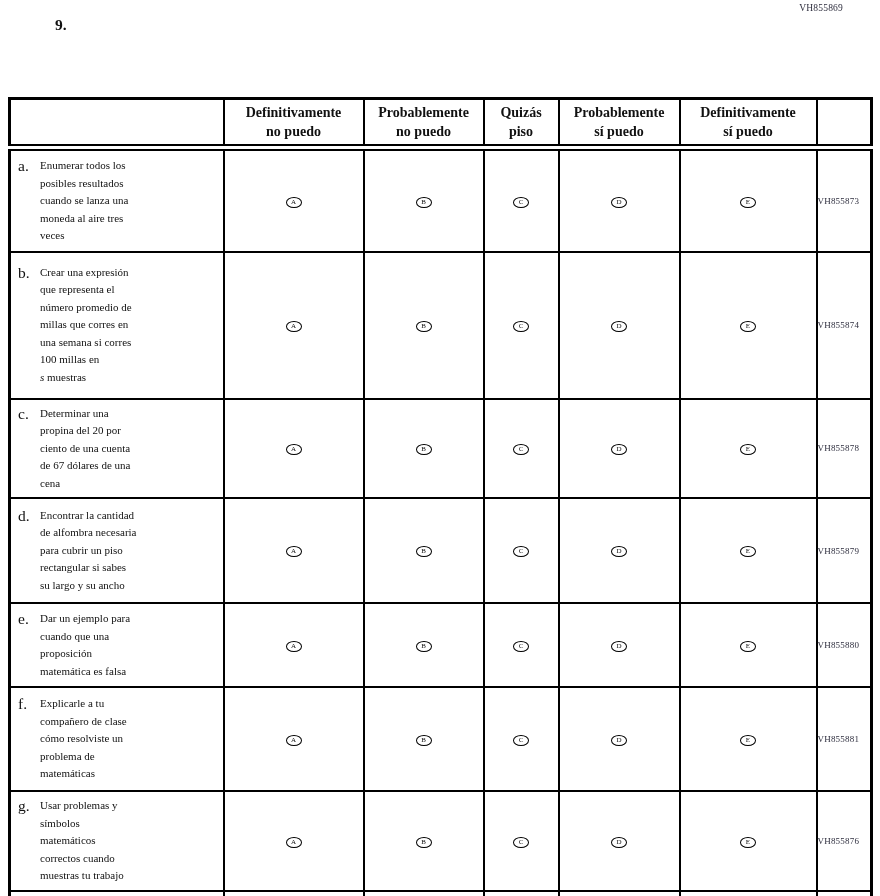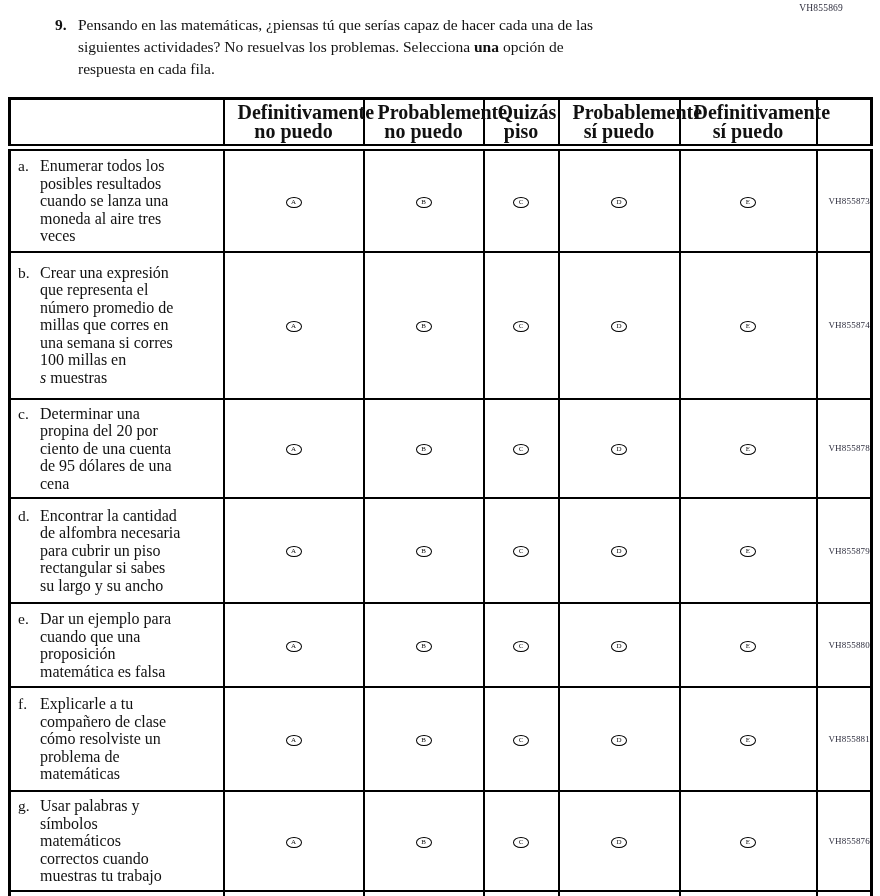--- a/index.html
+++ b/index.html
@@ -30,49 +30,49 @@
   .q-text b { font-weight:bold; }
 
   .table-wrap { position:absolute; left:8px; top:97px; }
   table {
     border-collapse:collapse; table-layout:fixed; width:862px;
     border:3px solid #000;
   }
   th, td { border:2px solid #000; padding:0; }
   thead th {
     border-bottom:7px double #000;
-    font-size:20px; font-weight:bold; line-height:19px;
+    font-size:14px; font-weight:bold; line-height:19px;
     white-space:pre-line; text-align:center; vertical-align:middle;
     padding:3px 13px;
   }
   tbody td { vertical-align:middle; }
 
   .act-cell { padding:5px 4px 5px 7px; }
   .act { display:flex; }
   .row-letter {
     flex:0 0 22px; width:22px;
     font-size:15.5px; line-height:17.5px;
   }
   .row-text {
-    font-size:16px; line-height:17.5px;
+    font-size:11px; line-height:17.5px;
     white-space:pre-line;
   }
   .row-text i { font-style:italic; }
 
   .opt { text-align:center; }
   .bubble {
     display:inline-block; box-sizing:border-box;
     width:16px; height:11px;
     border:1px solid #000; border-radius:50%;
     font-size:7px; line-height:9px; text-align:center;
     color:#111; vertical-align:middle;
   }
 
   .code {
-    font-size:9px; color:#2e2e3e; text-align:right;
+    font-size:9px; color:#2e2e3e; text-align:left;
     letter-spacing:0.2px;
   }
 
   tr.rh  { height:44px; }
   tr.ra  { height:104px; }
   tr.rb  { height:147px; }
   tr.rc  { height:96px; }
   tr.rd  { height:105px; }
   tr.re  { height:84px; }
   tr.rf  { height:104px; }
@@ -81,23 +81,20 @@
 </style>
 </head>
 <body>
 
 <div class="page">
 
   <div class="top-code">VH855869</div>
 
   <div class="question">
     <div class="q-num">9.</div>
-    <div class="q-text"><span>Pensando en las matemáticas, ¿piensas tú que serías capaz de hacer cada una de las
-siguientes actividades? No resuelvas los problemas. Selecciona </span><b>una</b><span> opción de
-respuesta en cada fila.</span></div>
   </div>
 
   <div class="table-wrap">
     <table>
       <colgroup>
         <col style="width:214px">
         <col style="width:140px">
         <col style="width:120px">
         <col style="width:75px">
         <col style="width:121px">
@@ -162,21 +159,21 @@
           <td class="code">VH855874</td>
         </tr>
 
         <tr class="rc">
           <td class="act-cell">
             <div class="act">
               <span class="row-letter">c.</span>
               <div class="row-text">Determinar una
 propina del 20 por
 ciento de una cuenta
-de 95 dólares de una
+de 67 dólares de una
 cena</div>
             </div>
           </td>
           <td class="opt"><span class="bubble">A</span></td>
           <td class="opt"><span class="bubble">B</span></td>
           <td class="opt"><span class="bubble">C</span></td>
           <td class="opt"><span class="bubble">D</span></td>
           <td class="opt"><span class="bubble">E</span></td>
           <td class="code">VH855878</td>
         </tr>
@@ -234,21 +231,21 @@
           <td class="opt"><span class="bubble">C</span></td>
           <td class="opt"><span class="bubble">D</span></td>
           <td class="opt"><span class="bubble">E</span></td>
           <td class="code">VH855881</td>
         </tr>
 
         <tr class="rg">
           <td class="act-cell">
             <div class="act">
               <span class="row-letter">g.</span>
-              <div class="row-text">Usar palabras y
+              <div class="row-text">Usar problemas y
 símbolos
 matemáticos
 correctos cuando
 muestras tu trabajo</div>
             </div>
           </td>
           <td class="opt"><span class="bubble">A</span></td>
           <td class="opt"><span class="bubble">B</span></td>
           <td class="opt"><span class="bubble">C</span></td>
           <td class="opt"><span class="bubble">D</span></td>

